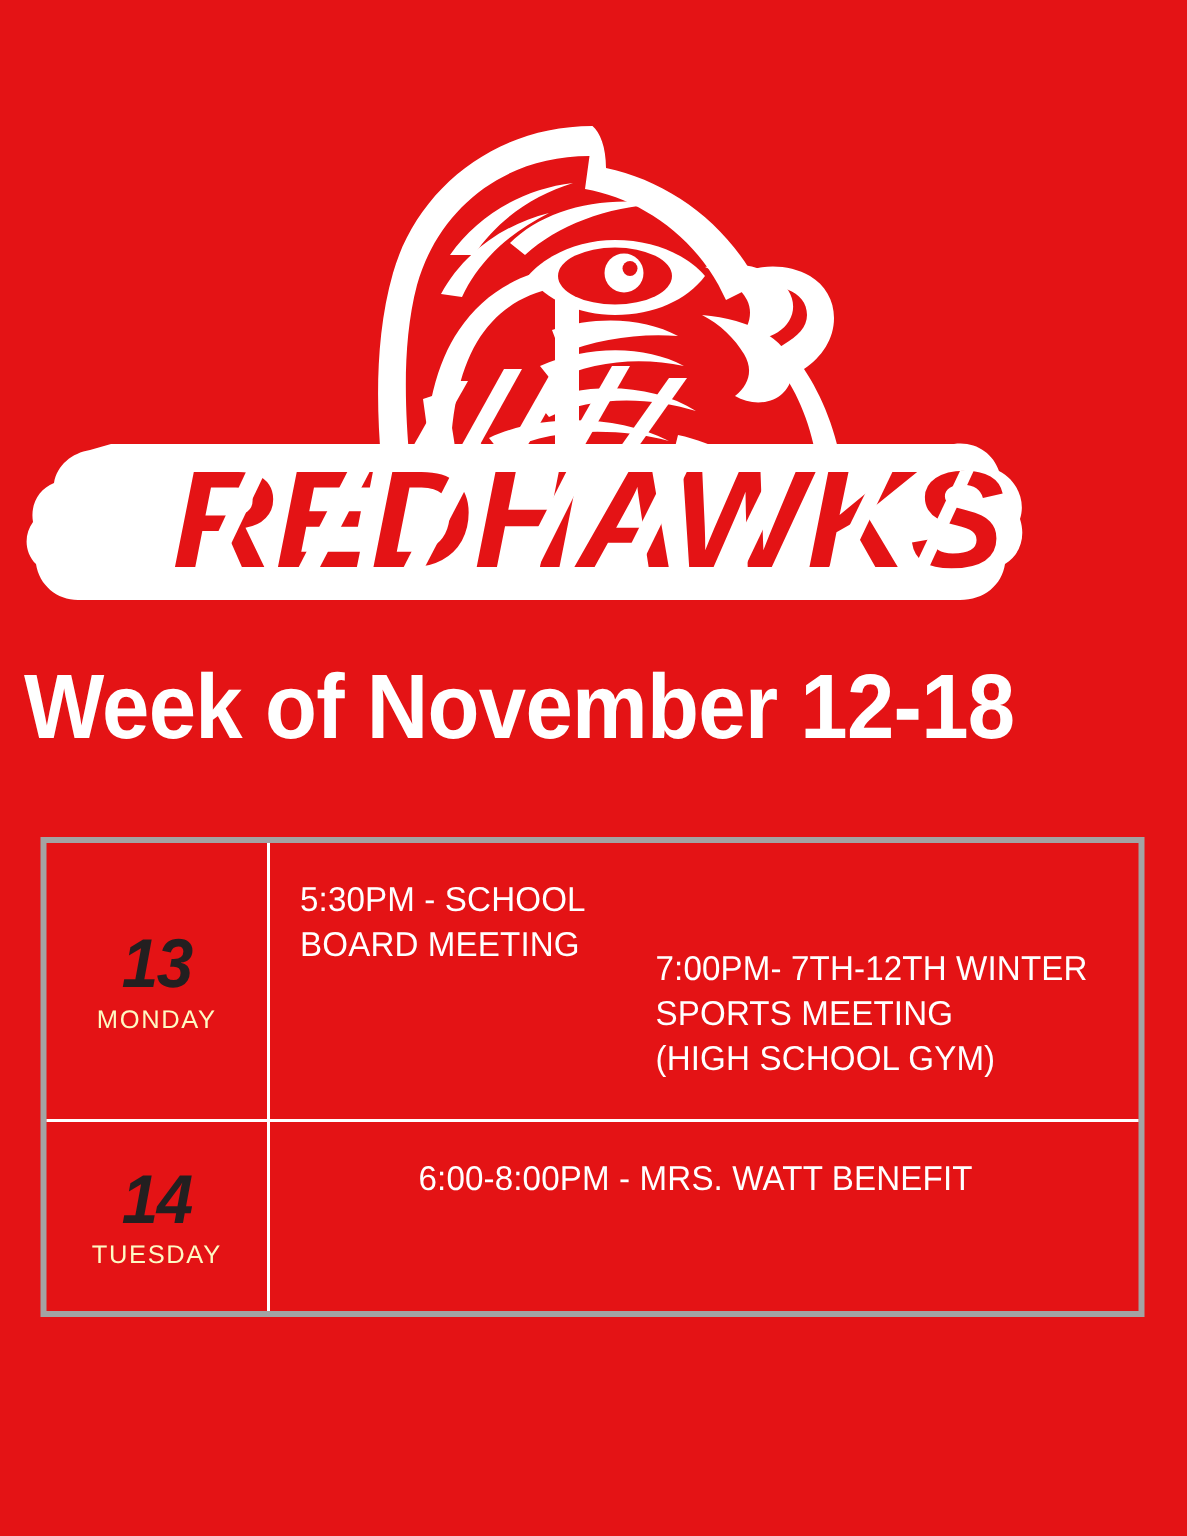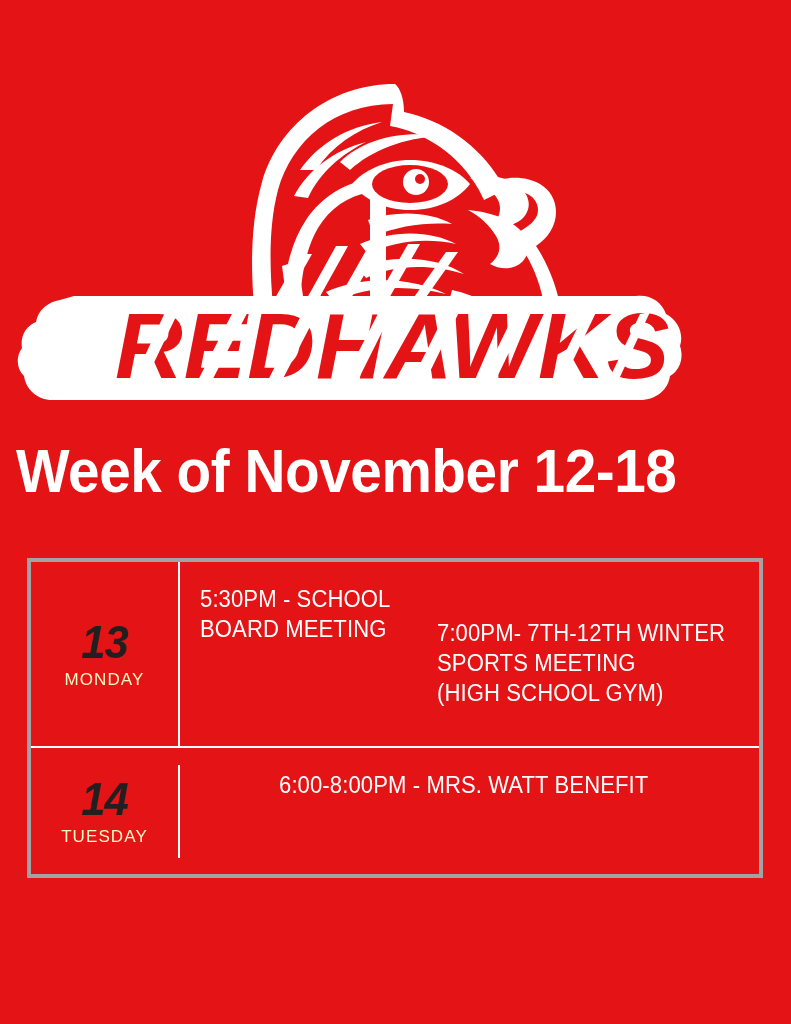--- a/index.html
+++ b/index.html
@@ -58,21 +58,20 @@
     display: flex;
     flex-direction: column;
   }
   .schedule-row {
     display: flex;
     align-items: stretch;
     border-bottom: 2px solid #ffffff;
   }
   .schedule-row:last-child {
     border-bottom: none;
-    align-items: center;
   }
   .day-cell {
     width: 149px;
     flex: 0 0 149px;
     box-sizing: border-box;
     border-right: 2px solid #ffffff;
     display: flex;
     flex-direction: column;
     align-items: center;
     justify-content: center;
@@ -118,21 +117,21 @@
     line-height: 30px;
     letter-spacing: 0.1px;
     text-transform: uppercase;
     transform: scaleX(0.96);
     transform-origin: left center;
   }
   .event-group {
     margin: 0;
   }
   .event-group + .event-group {
-    margin-top: 34px;
+    margin-top: 46px;
   }
 </style>
 </head>
 <body>
 
 <div class="logo-block">
   <svg class="logo-svg" viewBox="0 0 791 330" aria-hidden="true">
 
     <g>
 

